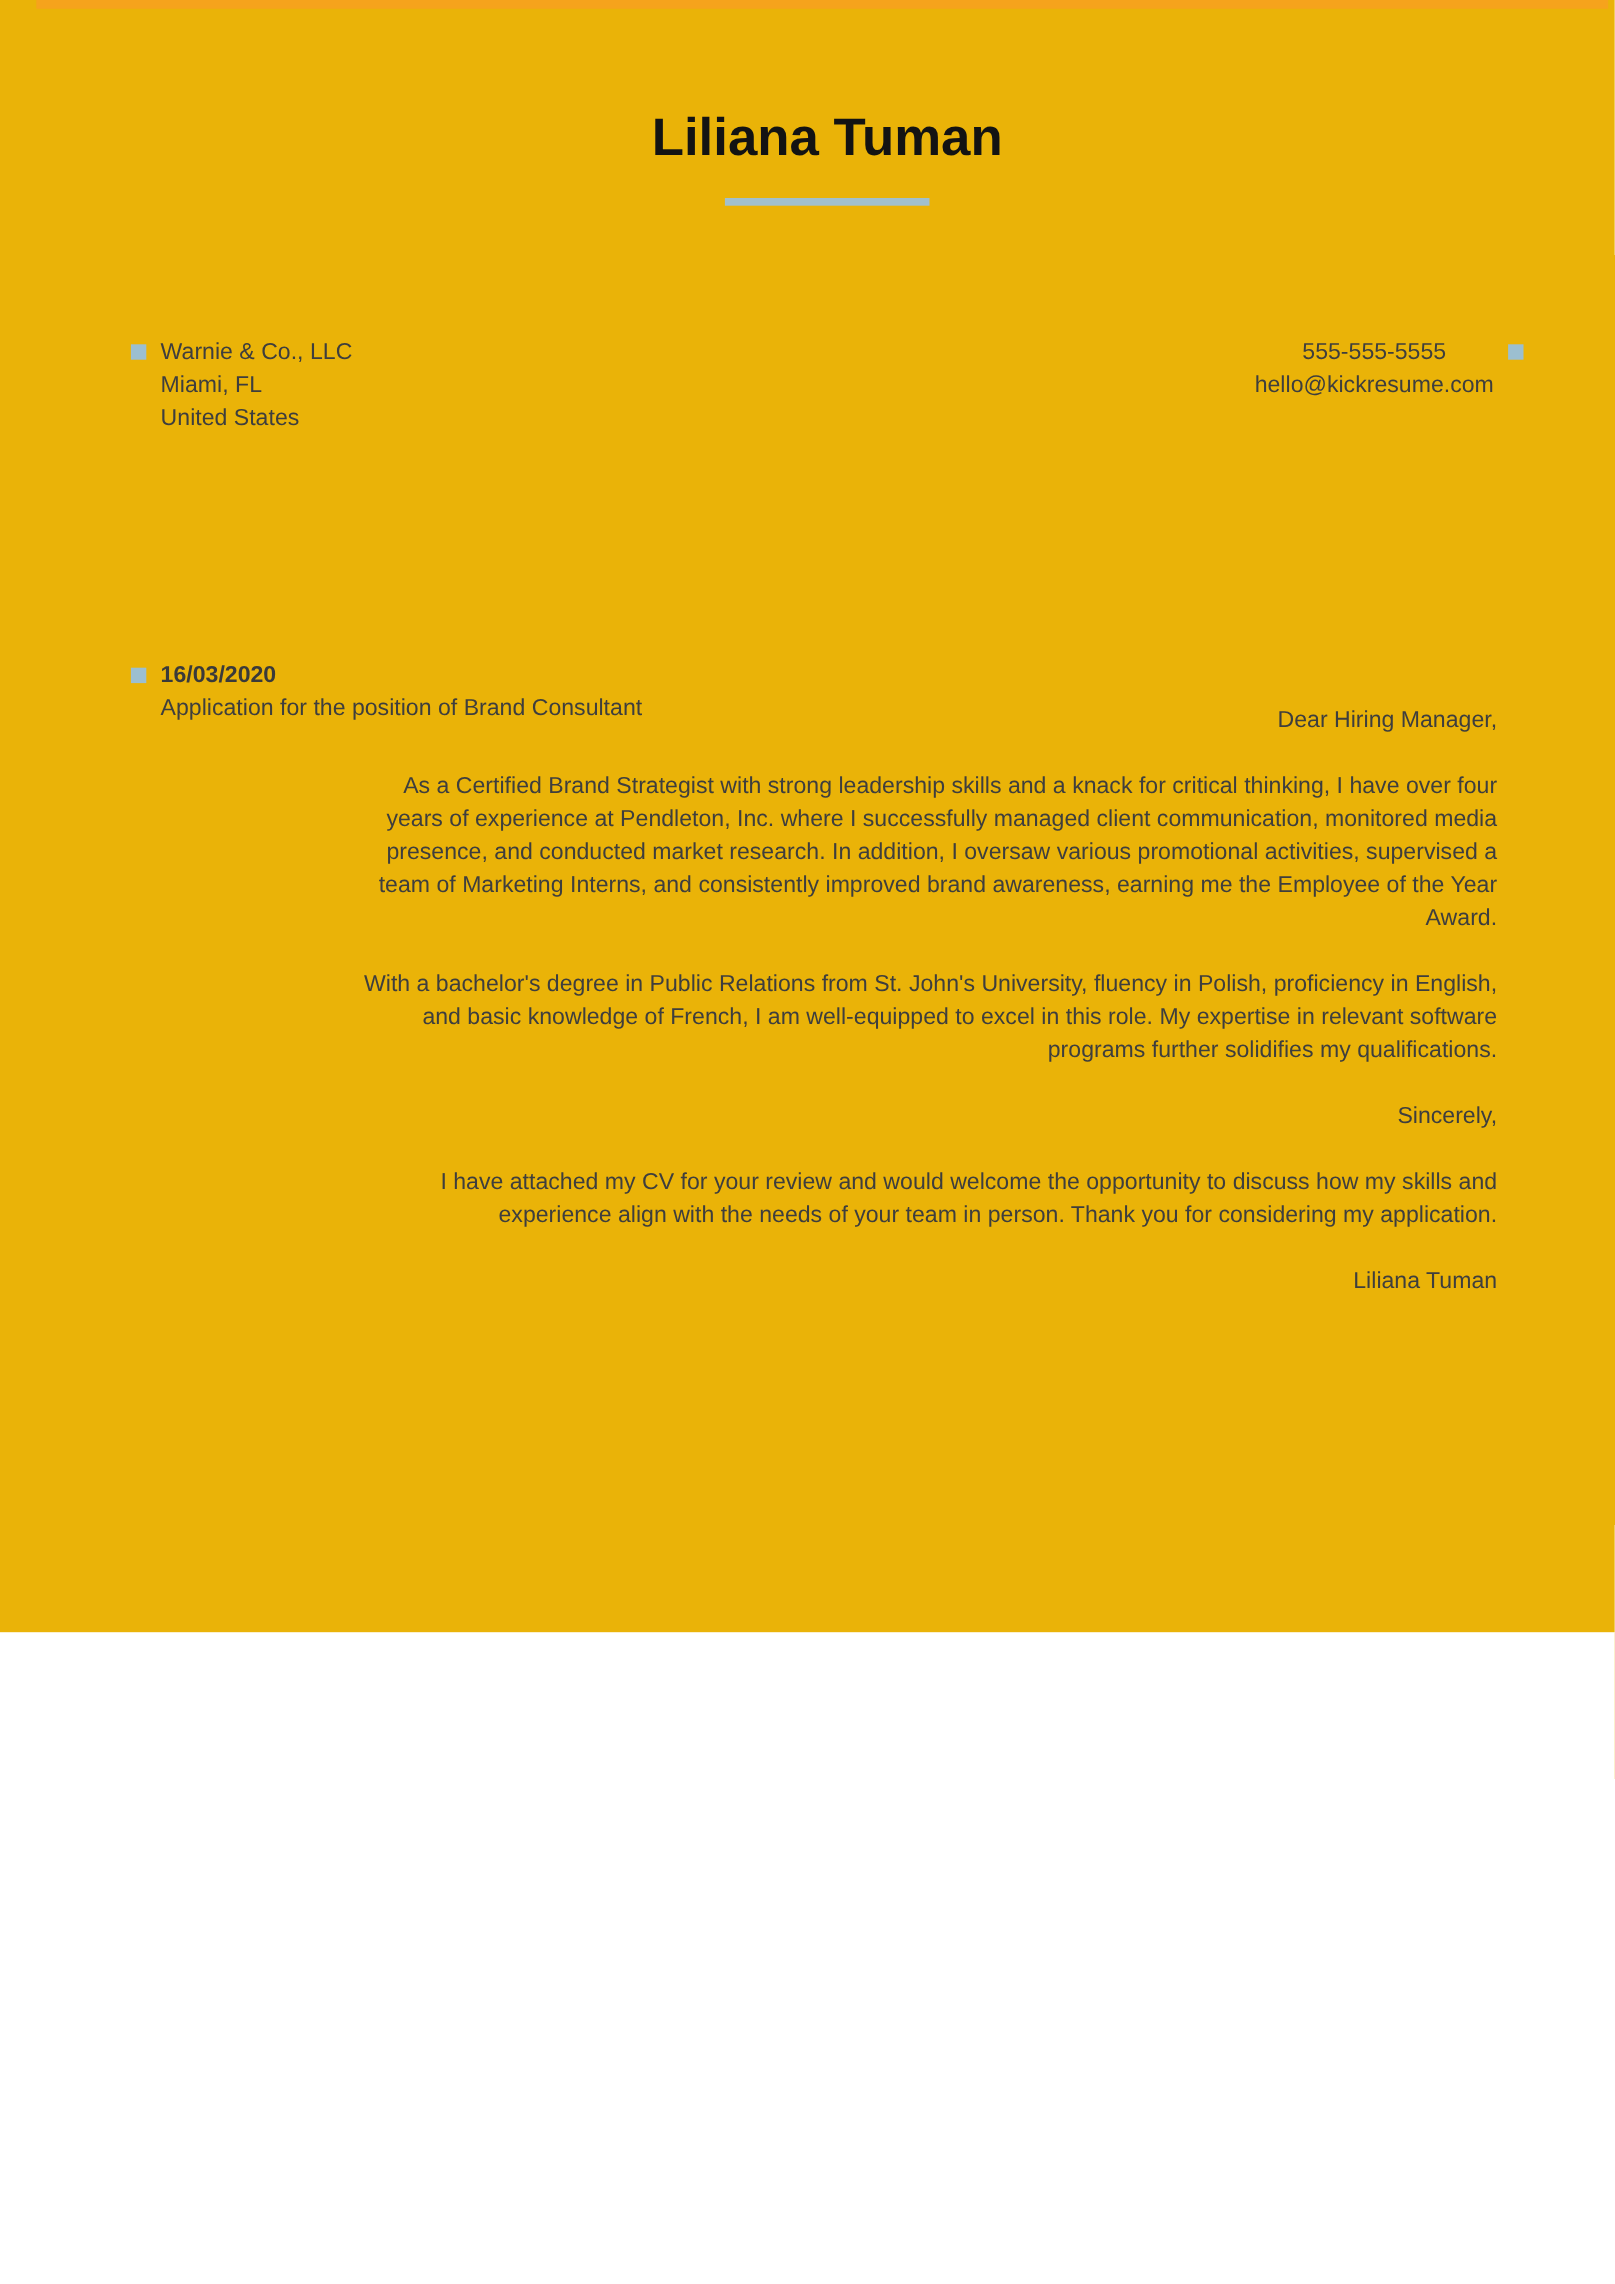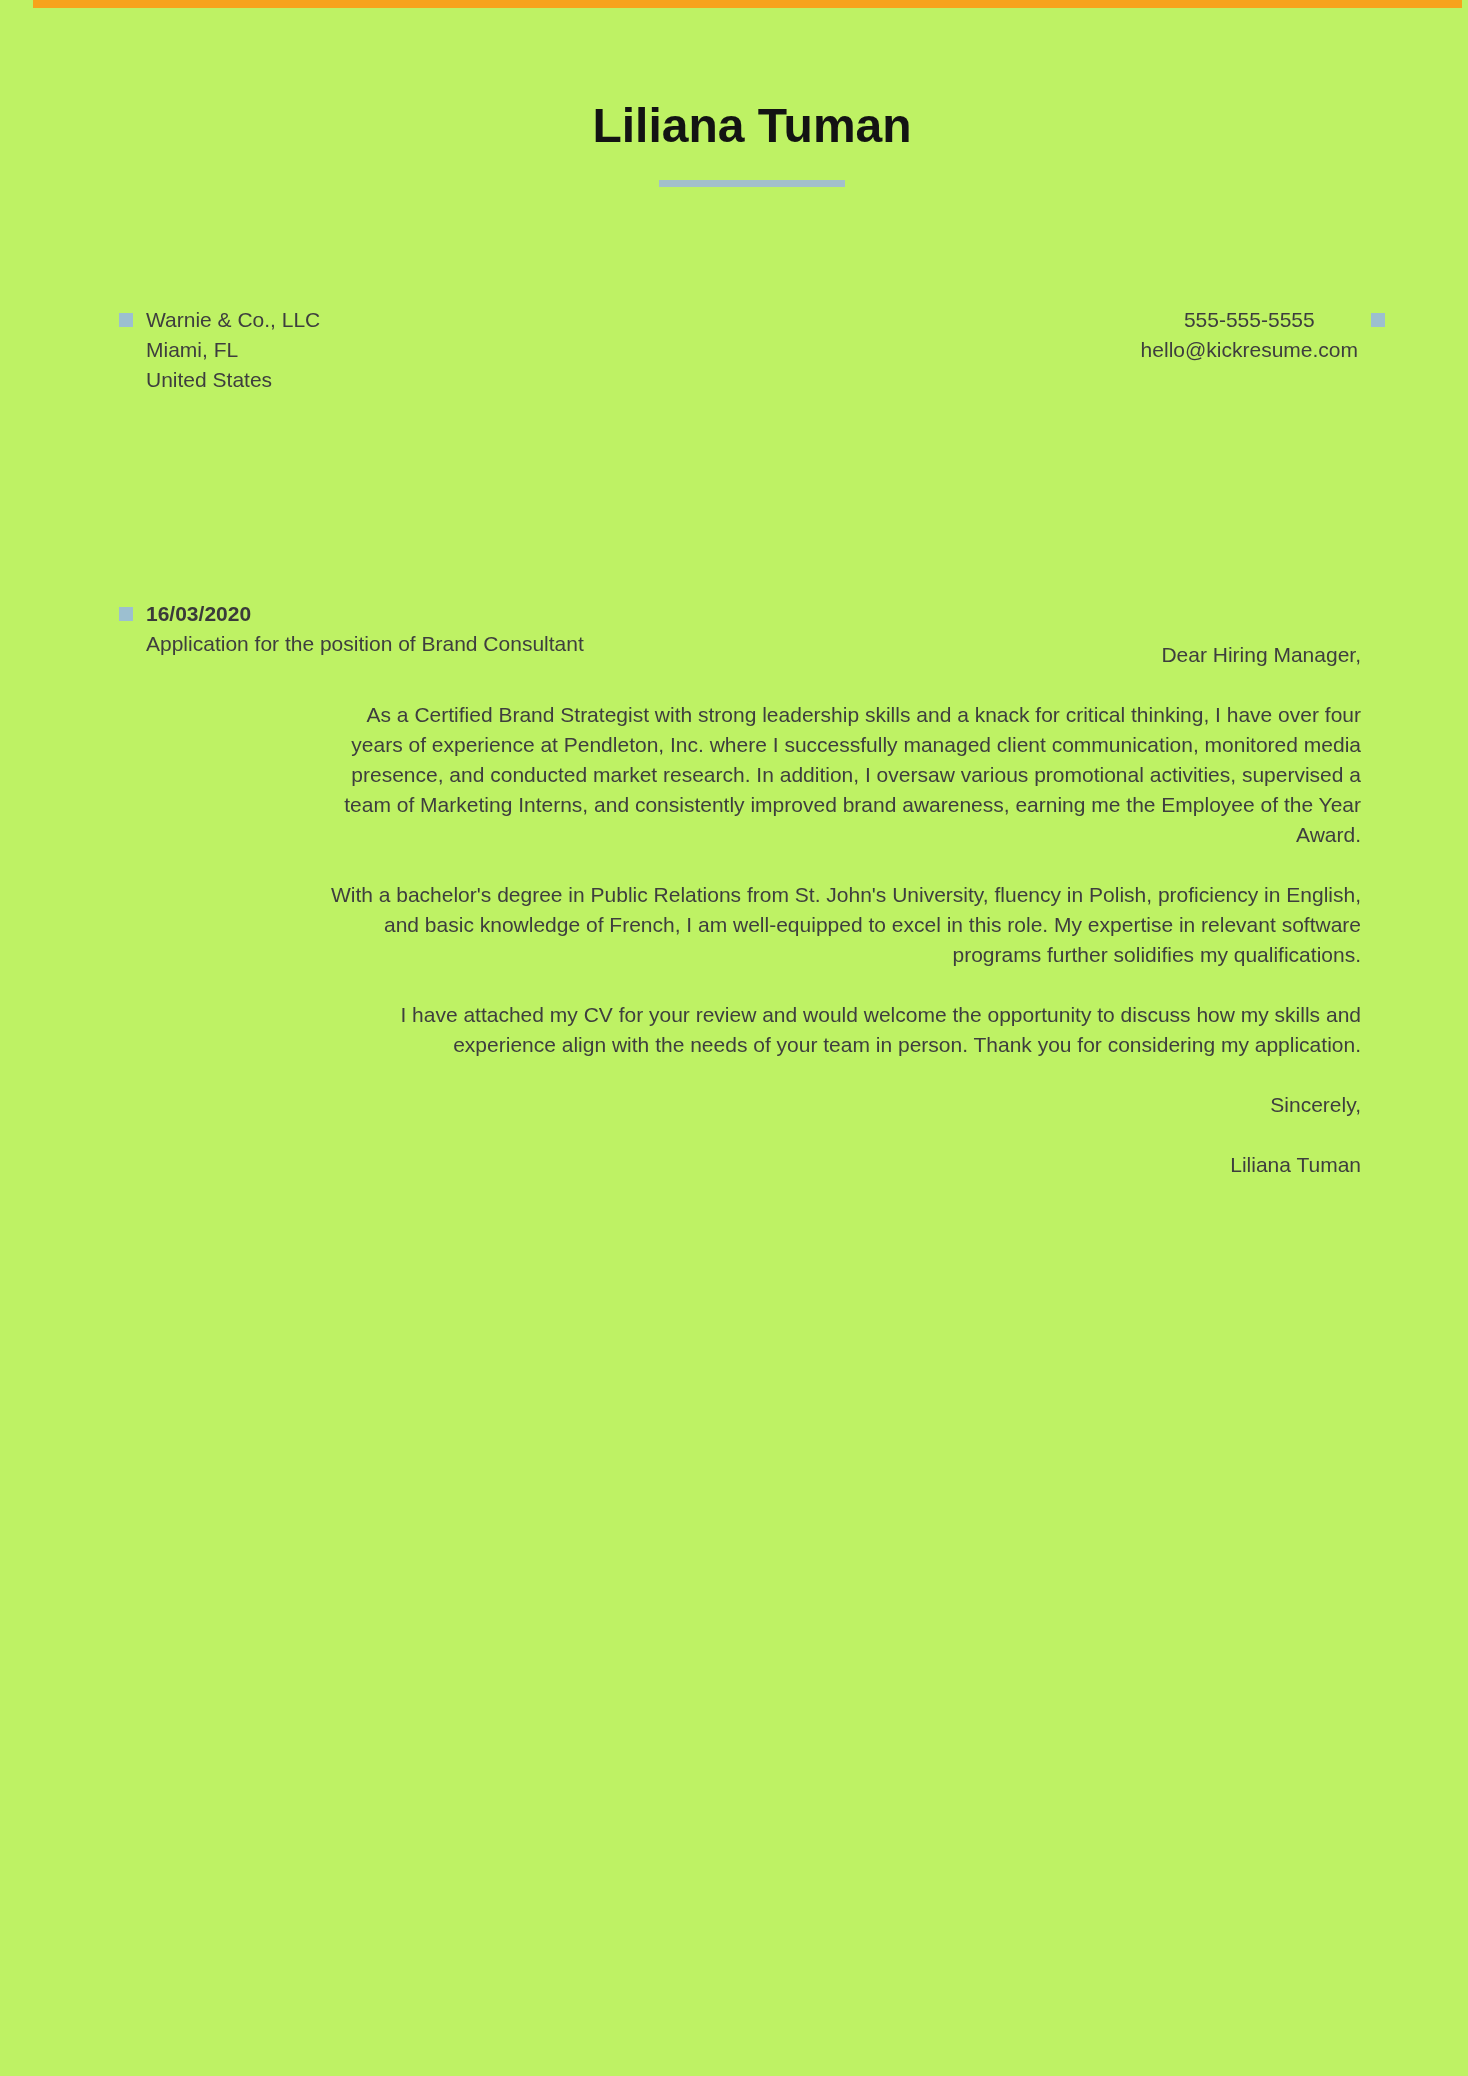--- a/index.html
+++ b/index.html
@@ -2,22 +2,22 @@
 <html><head>
 <meta charset="utf-8">
 <style>
   * { box-sizing: border-box; }
   html, body { margin: 0; padding: 0; background: #ffffff; }
   body { font-family: "Liberation Sans", sans-serif; }
 
   .page {
     position: relative;
     width: 1468px;
-    height: 2076px;
-    background: #bef264;
+    height: 1484px;
+    background: #eab308;
     overflow: hidden;
   }
 
   .accent-bar {
     position: absolute;
     top: 0;
     left: 33px;
     width: 1429px;
     height: 8px;
     background: #f6a31c;
@@ -134,19 +134,19 @@
   <section class="letter-body">
     <p>Dear Hiring Manager,</p>
     <p>As a Certified Brand Strategist with strong leadership skills and a knack for critical thinking, I have over four
 years of experience at Pendleton, Inc. where I successfully managed client communication, monitored media
 presence, and conducted market research. In addition, I oversaw various promotional activities, supervised a
 team of Marketing Interns, and consistently improved brand awareness, earning me the Employee of the Year
 Award.</p>
     <p>With a bachelor's degree in Public Relations from St. John's University, fluency in Polish, proficiency in English,
 and basic knowledge of French, I am well-equipped to excel in this role. My expertise in relevant software
 programs further solidifies my qualifications.</p>
+    <p>Sincerely,</p>
     <p>I have attached my CV for your review and would welcome the opportunity to discuss how my skills and
 experience align with the needs of your team in person. Thank you for considering my application.</p>
-    <p>Sincerely,</p>
     <p>Liliana Tuman</p>
   </section>
 
 </div>
 
 </body></html>

